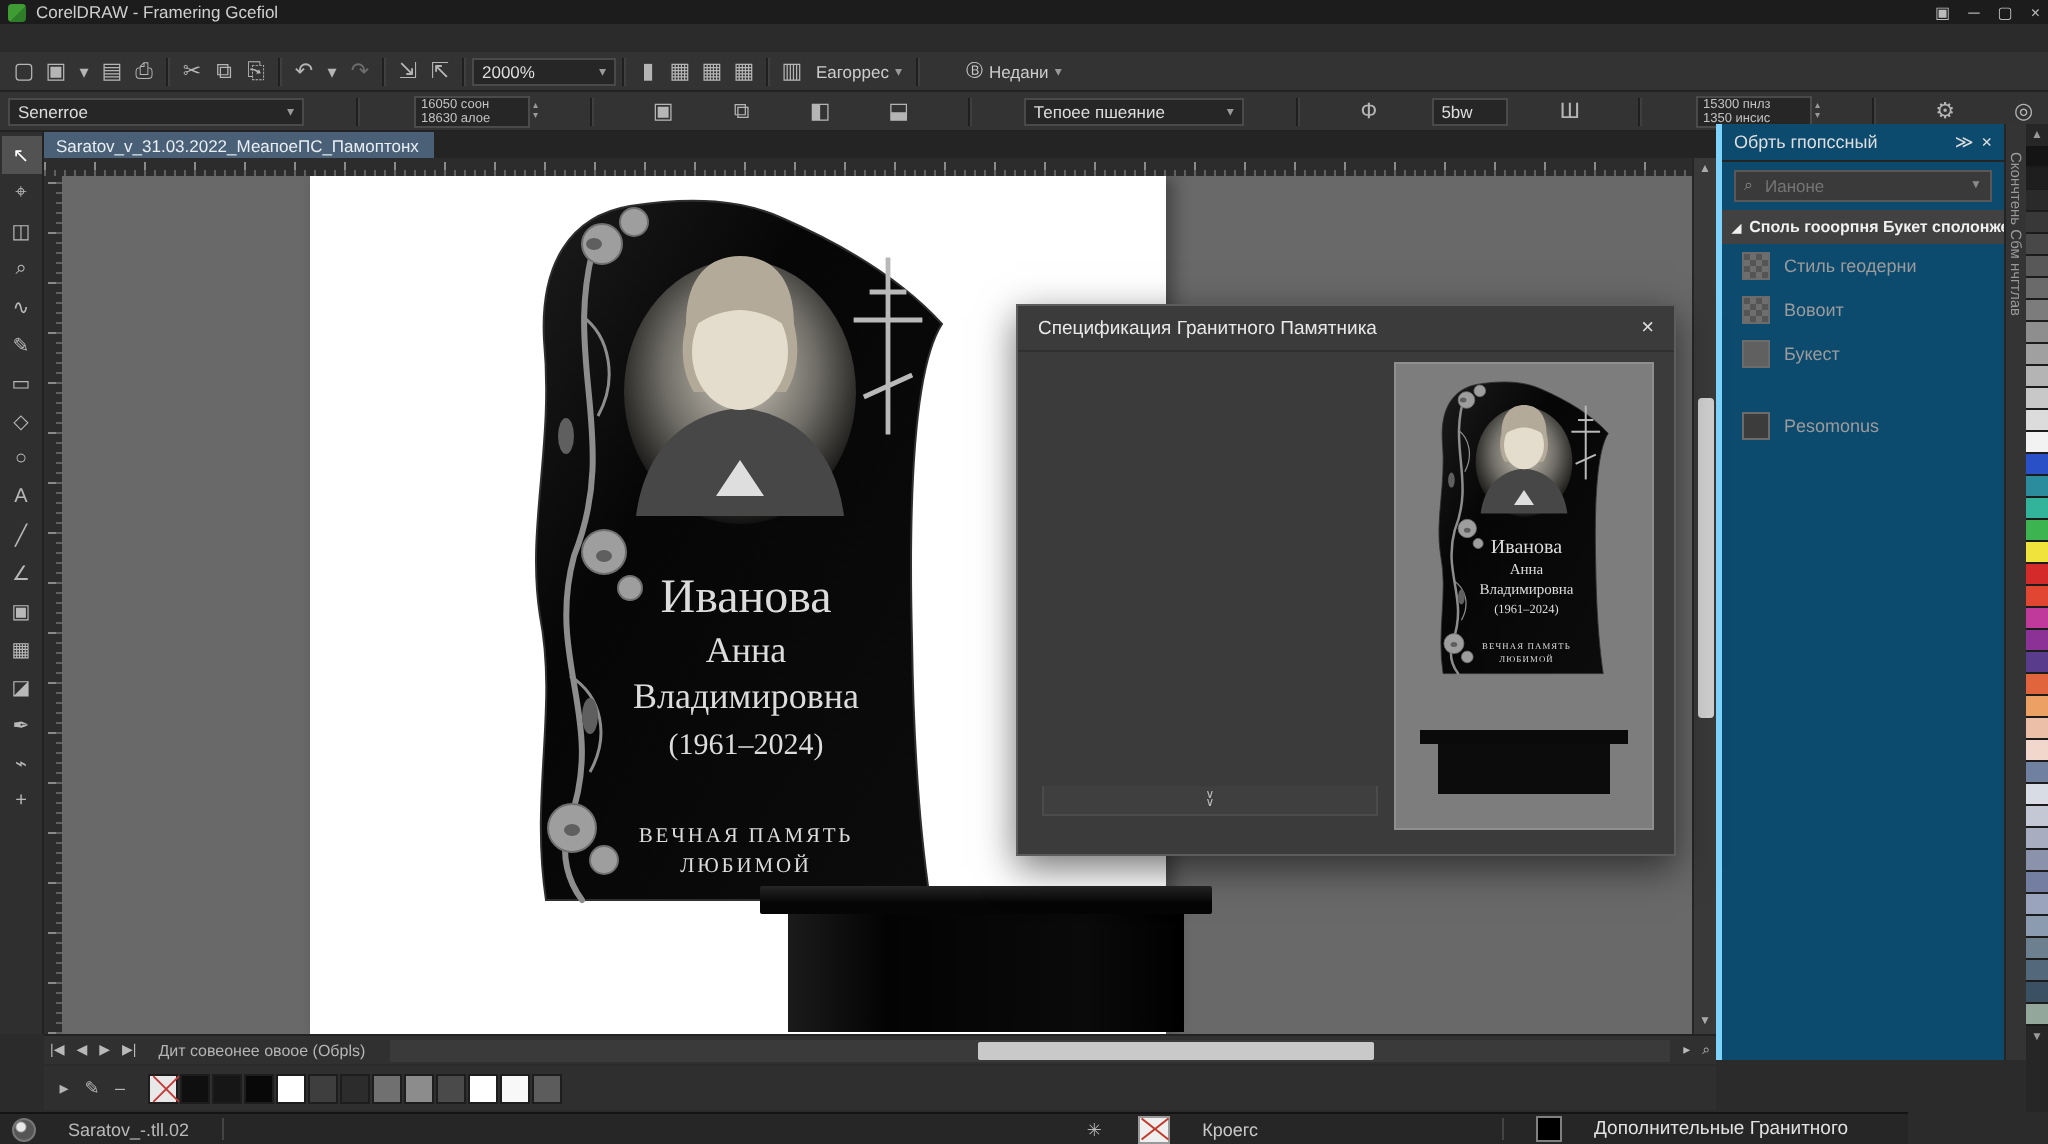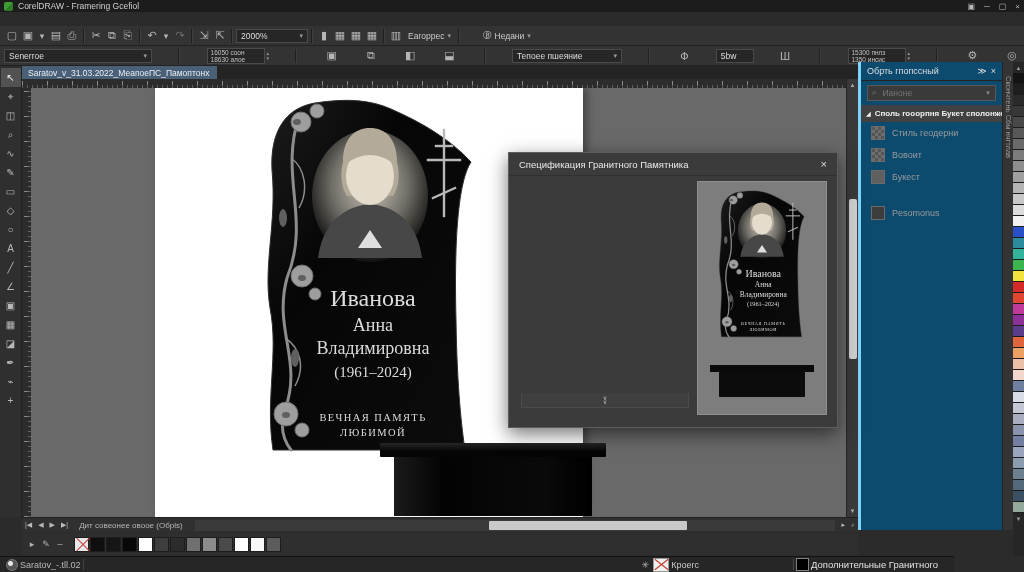--- a/index.html
+++ b/index.html
@@ -58,21 +58,21 @@
   #htrack{flex:1;height:11px;background:#3a3a3a;position:relative;margin:0 4px;}
   #hthumb{position:absolute;left:46%;top:1px;width:31%;height:9px;background:#c9c9c9;border-radius:1px;}
   
   #docpalrow{left:22px;top:533px;width:836px;height:22px;background:#2f2f2f;display:flex;align-items:center;gap:2px;padding-left:4px;box-sizing:border-box;}
   #docpal{display:flex;gap:1px;margin-left:6px;}
   #docpal .sw{width:15px;height:15px;border:1px solid #1d1d1d;box-sizing:border-box;}
   .sw-none{background:#e8e8e8;position:relative;}
   .sw-none::before,.sw-none::after{content:"";position:absolute;left:-1px;top:48%;width:140%;height:1px;background:#c23b3b;transform:rotate(45deg);transform-origin:center;}
   .sw-none::after{transform:rotate(-45deg);}
   
-  #statusbar{left:0;top:556px;width:954px;height:16px;background:#262626;border-top:1px solid #141414;display:flex;align-items:center;padding:0 6px;box-sizing:border-box;gap:2px;}
+  #statusbar{left:0;top:556px;width:954px;height:16px;background:#262626;border-top:1px solid #141414;display:flex;align-items:center;padding:0 6px;box-sizing:border-box;gap:16px;}
   #status-logo{width:10px;height:10px;border-radius:50%;background:radial-gradient(circle at 35% 35%,#e8e8e8 0 2px,#555 3px);border:1px solid #777;flex:0 0 auto;}
   .statussep{width:1px;height:11px;background:#444;}
   #fillnone{width:14px;height:12px;background:#efefef;border:1px solid #999;position:relative;flex:0 0 auto;}
   #fillnone::before,#fillnone::after{content:"";position:absolute;left:-1px;top:5px;width:17px;height:1px;background:#c0392b;}
   #fillnone::before{transform:rotate(38deg);}#fillnone::after{transform:rotate(-38deg);}
   #spec-sw{width:11px;height:11px;background:#000;border:1px solid #808080;flex:0 0 auto;}
   
   #dialog{left:508px;top:152px;width:330px;height:276px;background:#3b3b3b;border:1px solid #5d5d5d;box-shadow:0 6px 18px rgba(0,0,0,.55);z-index:50;box-sizing:border-box;}
   #dialog-title{height:22px;display:flex;align-items:center;padding:0 10px;color:#e9e9e9;font-size:9.5px;border-bottom:1px solid #303030;}
   #dialog-close{margin-left:auto;color:#ddd;font-size:11px;}

